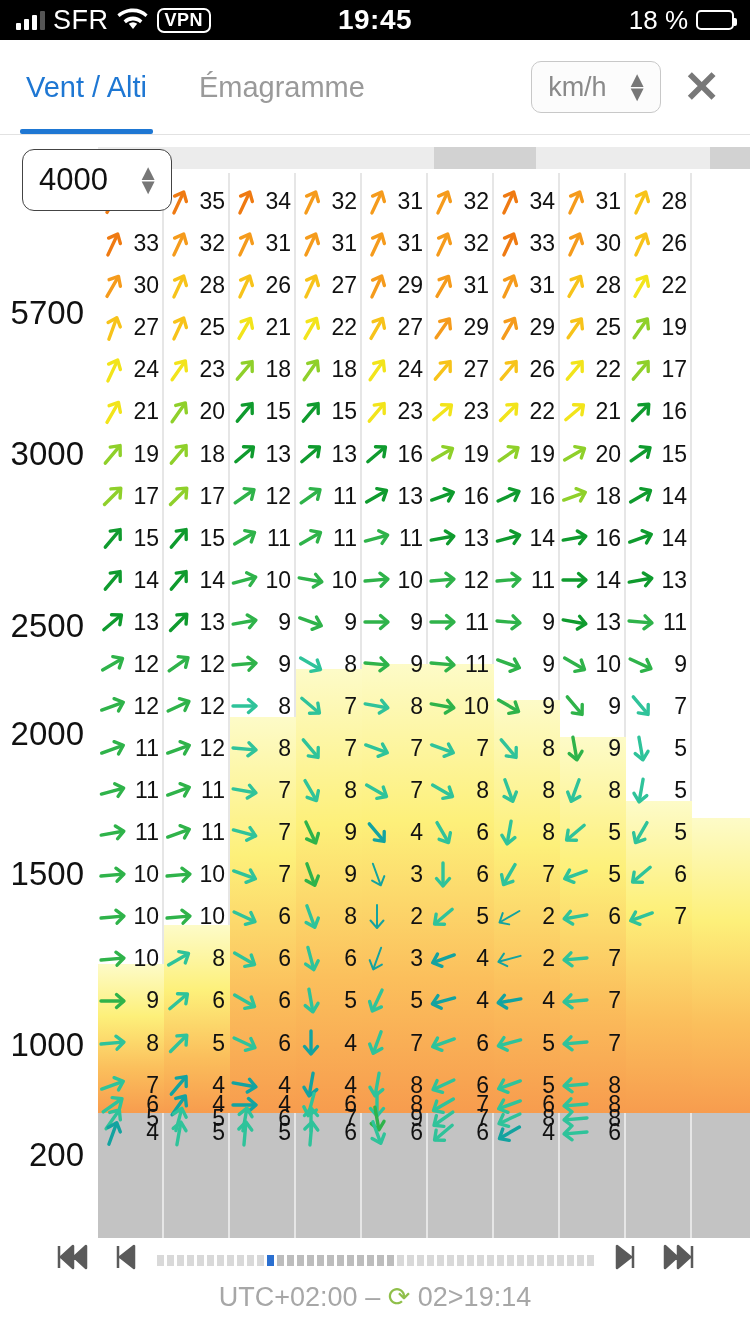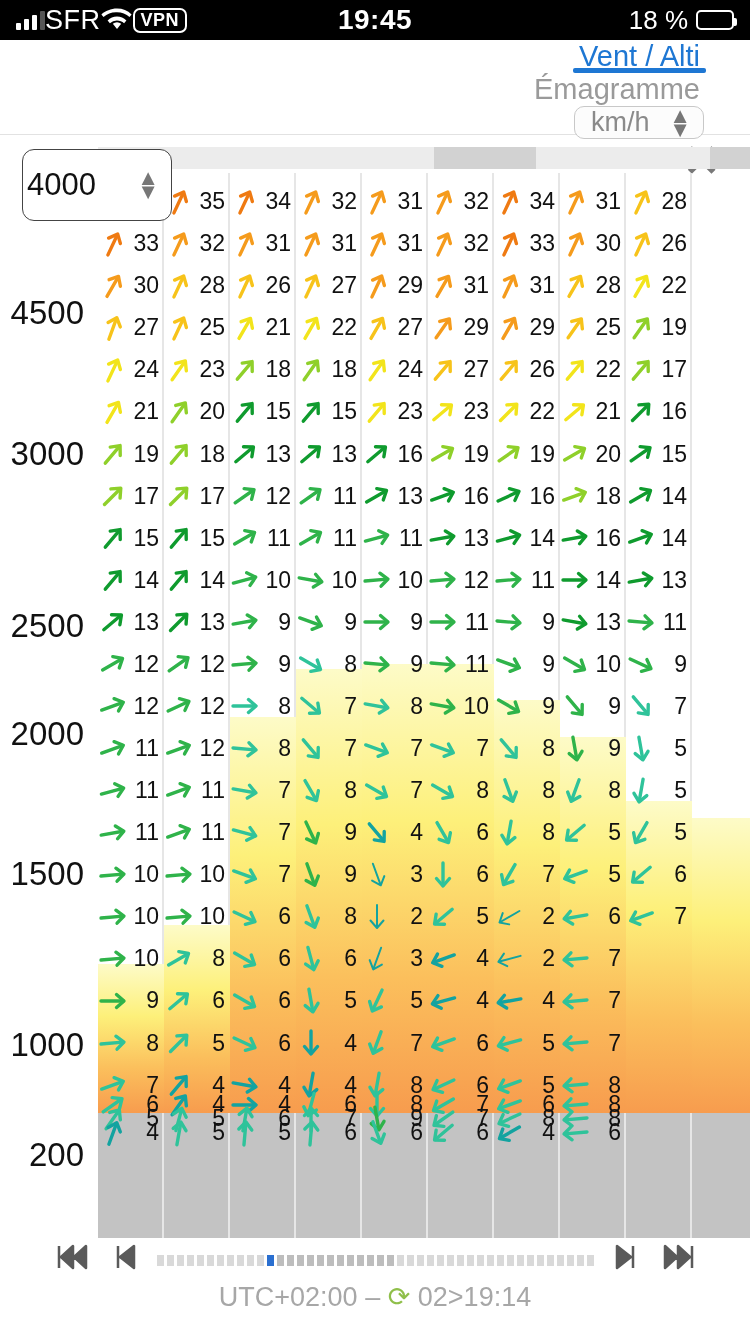--- a/index.html
+++ b/index.html
@@ -9,21 +9,21 @@
     font-family: "Liberation Sans", sans-serif;
     overflow: hidden;
   }
 
   
   .statusbar {
     height: 40px; background: #000; color: #fff;
     display: flex; align-items: center; padding: 0 16px;
     font-size: 26px; position: relative;
   }
-  .sb-left { display: flex; align-items: center; }
+  .sb-left { display: flex; align-items: center; gap: 8px; }
   .sb-bars { display: flex; align-items: flex-end; gap: 3px; height: 20px; }
   .sb-bars i { width: 5px; background: #fff; display: block; border-radius: 1px; }
   .sb-bars i:nth-child(1) { height: 7px; }
   .sb-bars i:nth-child(2) { height: 11px; }
   .sb-bars i:nth-child(3) { height: 15px; background:#fff; }
   .sb-bars i:nth-child(4) { height: 19px; background:#555; }
   .sb-carrier { font-size: 27px; letter-spacing: .5px; }
   .sb-wifi svg { display: block; }
   .sb-vpn {
     border: 2px solid #fff; border-radius: 7px;
@@ -43,24 +43,23 @@
     position: relative; padding: 2px;
   }
   .battery:after {
     content: ""; position: absolute; right: -5px; top: 6px;
     width: 3px; height: 8px; background: #fff; border-radius: 0 2px 2px 0;
   }
   .battery-fill { height: 100%; background: #e8453c; border-radius: 2px; }
 
   
   .topbar {
-    height: 95px; display: flex; align-items: flex-end;
+    height: 95px; display: flex; align-items: center;
     padding: 0 24px 0 0; position: relative;
     border-bottom: 1px solid #e2e2e2;
-    flex-direction: column;
   }
   .tab {
     font-size: 29px; color: #9a9a9a; padding: 0 26px;
     height: 100%; display: flex; align-items: center; position: relative;
   }
   .tab.active { color: #1e77d3; }
   .tab.active:after {
     content: ""; position: absolute; left: 20px; right: 20px; bottom: 0;
     height: 5px; background: #1e77d3; border-radius: 2px;
   }
@@ -73,22 +72,22 @@
   }
   .stepper { display: flex; flex-direction: column; line-height: .62; font-size: 22px; color:#777; }
   .close-btn { font-size: 44px; color: #787878; font-weight: bold; line-height: 1; padding-right: 6px; }
 
   
   .chart-wrap { position: relative; width: 750px; height: 1090px; }
 
   .alt-select {
     position: absolute; left: 22px; top: 14px; z-index: 6;
     border: 1.5px solid #444; border-radius: 12px; background: #fff;
-    height: 72px; width: 150px; display: flex; align-items: center;
-    justify-content: space-between; padding: 0 12px 0 4px;
+    height: 62px; width: 150px; display: flex; align-items: center;
+    justify-content: space-between; padding: 0 12px 0 16px;
     font-size: 31px; color: #111;
   }
 
   .scroll-track {
     position: absolute; left: 98px; top: 12px; width: 652px; height: 22px;
     background: #ececec;
   }
   .scroll-track .seg { position: absolute; top: 0; height: 100%; background: #d2d2d2; }
 
   .plot {
@@ -215,21 +214,21 @@
   </div>
 
   <div class="yaxis" id="yaxis">
       <div class="ytick" style="top: 1122px;">0</div>
       <div class="ytick" style="top: 981.75px;">200</div>
       <div class="ytick" style="top: 872px;">1000</div>
       <div class="ytick" style="top: 701.25px;">1500</div>
       <div class="ytick" style="top: 561px;">2000</div>
       <div class="ytick" style="top: 420.75px; margin-top: 32px;">2500</div>
       <div class="ytick" style="top: 280.5px;">3000</div>
-      <div class="ytick" style="top: 140.25px;">4500</div>
+      <div class="ytick" style="top: 140.25px;">5700</div>
     </div>
   <div class="plot" id="plot">
     <div class="ground" style="height: 182.325px;"></div>
   <div class="col" style="left: 0px;">
         <div class="therm" style="top: 791.01px; height: 148.665px; background: linear-gradient(rgb(253, 251, 200) 0%, rgb(253, 240, 122) 35%, rgb(251, 191, 92) 70%, rgb(247, 156, 78) 100%);"></div>
         <div class="cell" style="top: 13.05px;">
           <span class="arrow"><svg width="30" height="30" viewBox="0 0 30 30" style="transform:rotate(30deg)">
               <path d="M15 27 L15 5" stroke="#ef7a12" stroke-width="3.4" stroke-linecap="round" fill="none"></path>
               <path d="M8.5 11.5 L15 4 L21.5 11.5" stroke="#ef7a12" stroke-width="3.4" stroke-linecap="round" stroke-linejoin="round" fill="none"></path>
             </svg></span>

